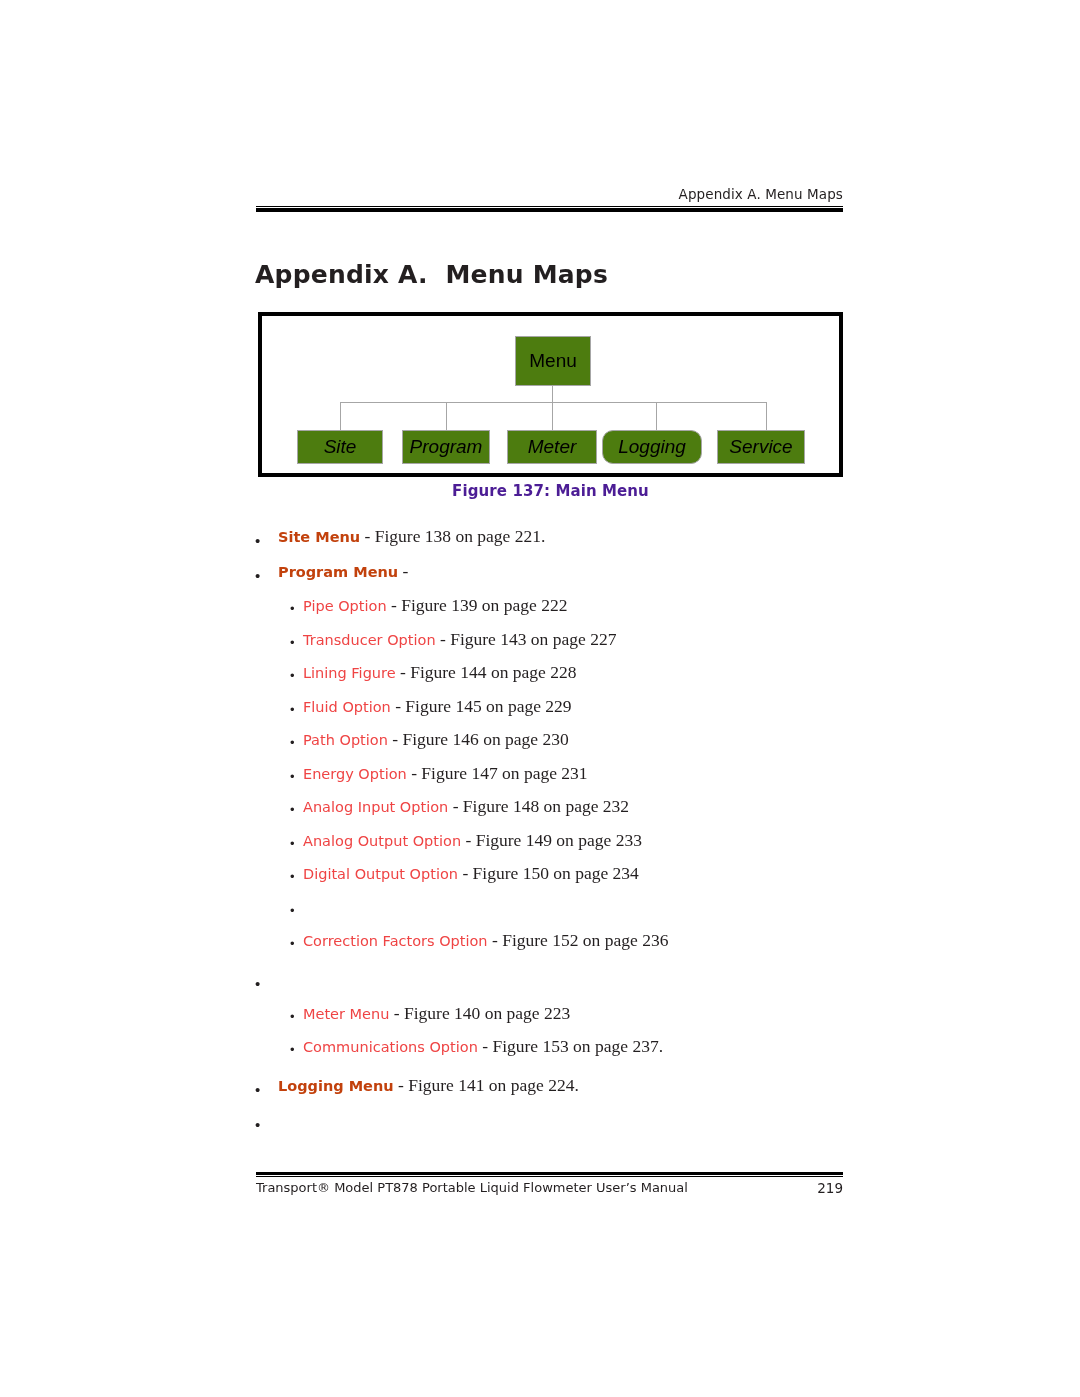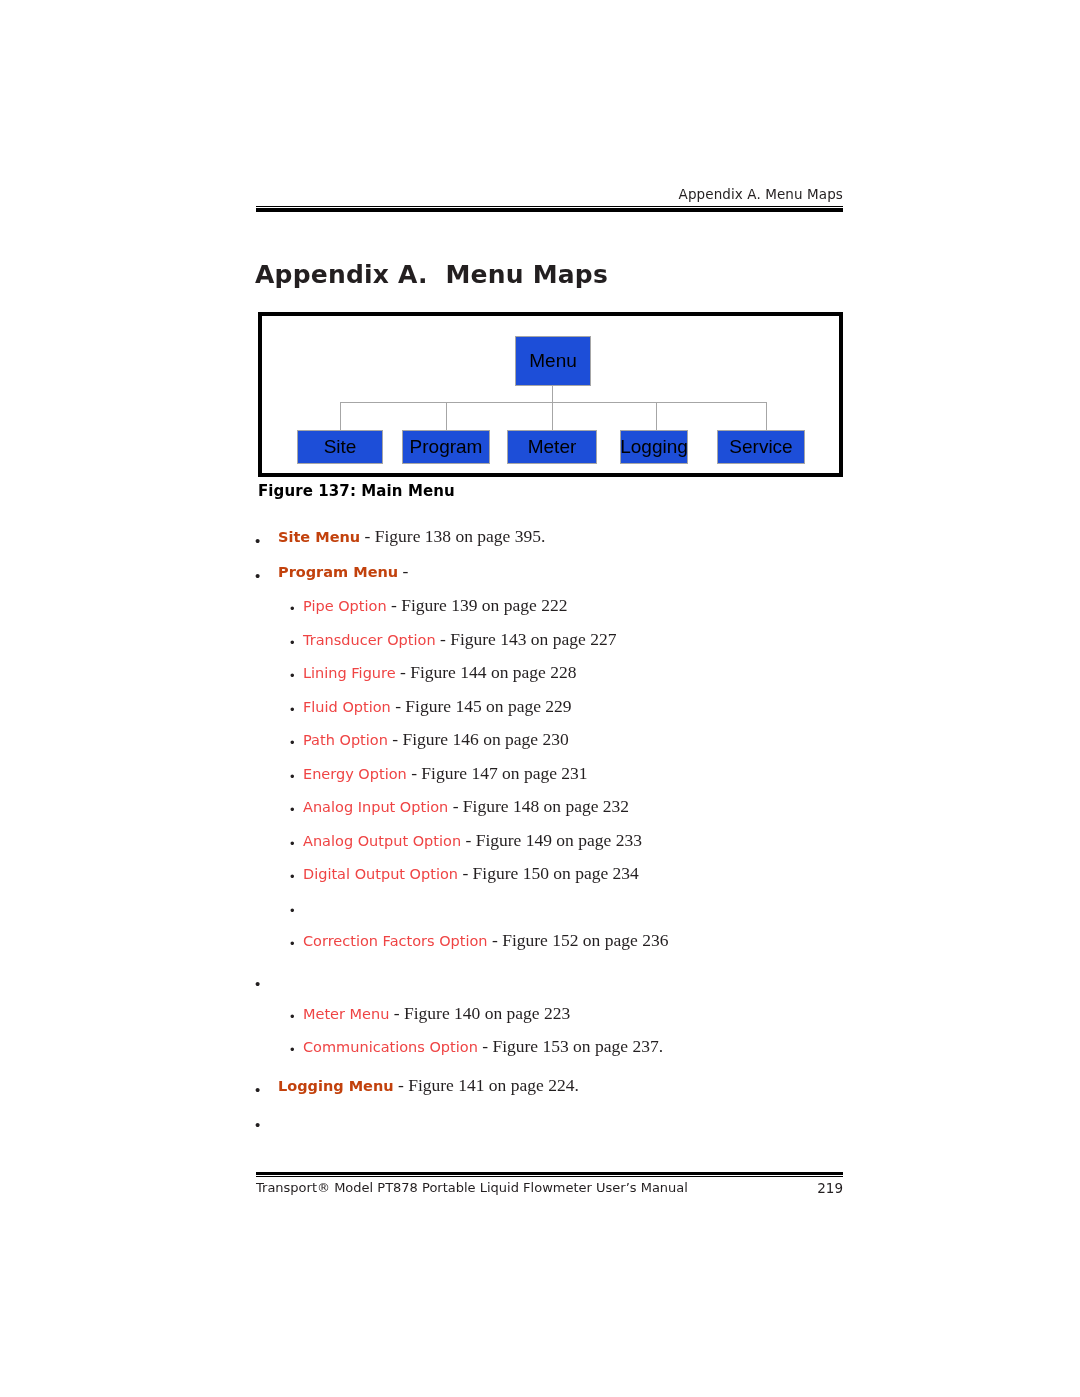--- a/index.html
+++ b/index.html
@@ -79,44 +79,45 @@
     width: 585px;
     height: 165px;
     border: 4px solid #000000;
     background: #ffffff;
     box-sizing: border-box;
   }
   .node {
     position: absolute;
     box-sizing: border-box;
     border: 1px solid #a6a6a6;
-    background: #1d4ed8;
+    background: #4d7c0f;
     font-family: "Liberation Sans", sans-serif;
     font-size: 19px;
     color: #000000;
     display: flex;
     align-items: center;
     justify-content: center;
     white-space: nowrap;
     z-index: 2;
   }
   .node-root {
     left: 253px;
     top: 20px;
     width: 76px;
     height: 50px;
   }
   .child {
     top: 114px;
     height: 34px;
+    font-style: italic;
   }
   .c0 { left: 35px;  width: 86px; }
   .c1 { left: 140px; width: 88px; }
   .c2 { left: 245px; width: 90px; }
-  .c3 { left: 358px; width: 68px; }
+  .c3 { left: 340px; width: 100px; border-radius: 11px; }
   .c4 { left: 455px; width: 88px; }
 
   .conn {
     position: absolute;
     background: #a6a6a6;
     z-index: 1;
   }
   .conn-drop-root {
     left: 290px;
     top: 70px;
@@ -134,25 +135,25 @@
   .s1 { left: 184px; }
   .s2 { left: 290px; }
   .s3 { left: 394px; }
   .s4 { left: 504px; }
 
   .figure-caption {
     position: absolute;
     left: 258px;
     top: 482px;
     width: 585px;
-    text-align: left;
+    text-align: center;
     font-family: "DejaVu Sans", sans-serif;
     font-size: 15px;
     font-weight: bold;
-    color: #000000;
+    color: #4c1d95;
     letter-spacing: 0.1px;
   }
 
   
   .list {
     position: absolute;
     left: 252px;
     top: 524px;
     width: 600px;
   }
@@ -276,21 +277,21 @@
     <div class="node child c2">Meter</div>
     <div class="node child c3">Logging</div>
     <div class="node child c4">Service</div>
   </div>
 
   <div class="figure-caption">Figure 137: Main Menu</div>
 
   <div class="list" id="list-root">
       <div class="item lvl1">
         <span class="dot">•</span>
-        <span class="txt"><span class="lbl">Site Menu</span><span class="ref"> - Figure 138 on page 395.</span></span>
+        <span class="txt"><span class="lbl">Site Menu</span><span class="ref"> - Figure 138 on page 221.</span></span>
       </div>
       <div class="item lvl1">
         <span class="dot">•</span>
         <span class="txt"><span class="lbl">Program Menu</span><span class="ref"> -</span></span>
       </div>
       <div class="item lvl2">
         <span class="dot">•</span>
         <span class="txt"><span class="lbl">Pipe Option</span><span class="ref"> - Figure 139 on page 222</span></span>
       </div>
       <div class="item lvl2">

